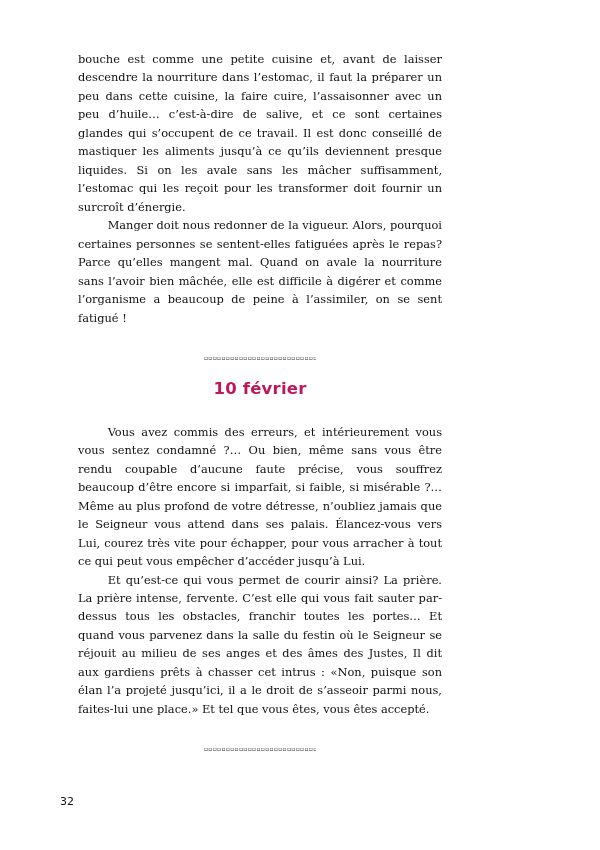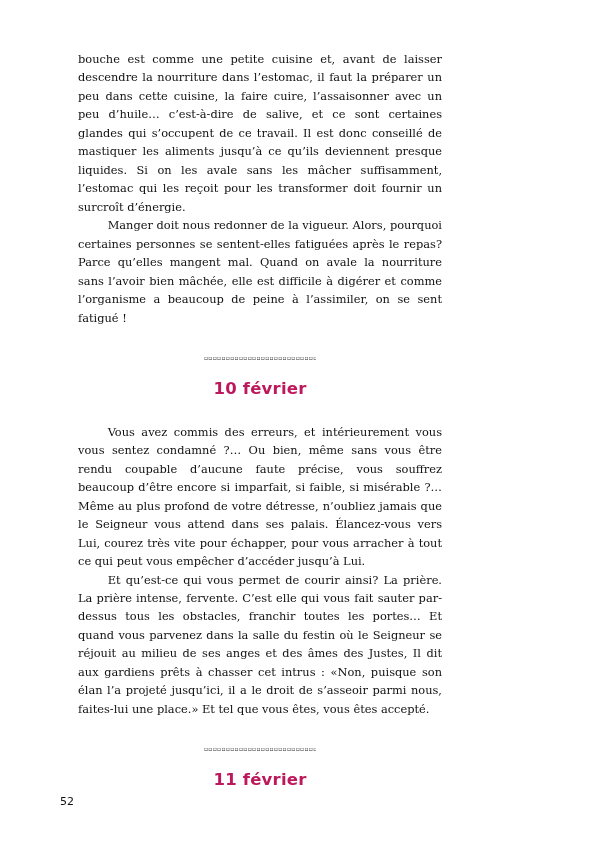--- a/index.html
+++ b/index.html
@@ -93,20 +93,19 @@
     <h2 class="date-heading">10 février</h2>
 
     <p class="para after-heading">Vous avez commis des erreurs, et intérieurement vous vous sentez condamné ?… Ou bien, même sans vous être rendu coupable d’aucune faute précise, vous souffrez beaucoup d’être encore si imparfait, si faible, si misérable ?… Même au plus profond de votre détresse, n’oubliez jamais que le Seigneur vous attend dans ses palais. Élancez-vous vers Lui, courez très vite pour échapper, pour vous arracher à tout ce qui peut vous empêcher d’accéder jusqu’à Lui.</p>
 
     <p class="para">Et qu’est-ce qui vous permet de courir ainsi? La prière. La prière intense, fervente. C’est elle qui vous fait sauter par-dessus tous les obstacles, franchir toutes les portes… Et quand vous parvenez dans la salle du festin où le Seigneur se réjouit au milieu de ses anges et des âmes des Justes, Il dit aux gardiens prêts à chasser cet intrus : «Non, puisque son élan l’a projeté jusqu’ici, il a le droit de s’asseoir parmi nous, faites-lui une place.» Et tel que vous êtes, vous êtes accepté.</p>
 
     <div class="section-break"></div>
 
     <div class="ornament">▫▫▫▫▫▫▫▫▫▫▫▫▫▫▫▫▫▫▫▫▫▫▫▫▫▫▫▫</div>
 
-    <h2 class="date-heading">11 février</h2>
 
 
   </div>
 
-  <div class="page-number">52</div>
+  <div class="page-number">32</div>
 
 </div>
 
 </body></html>

